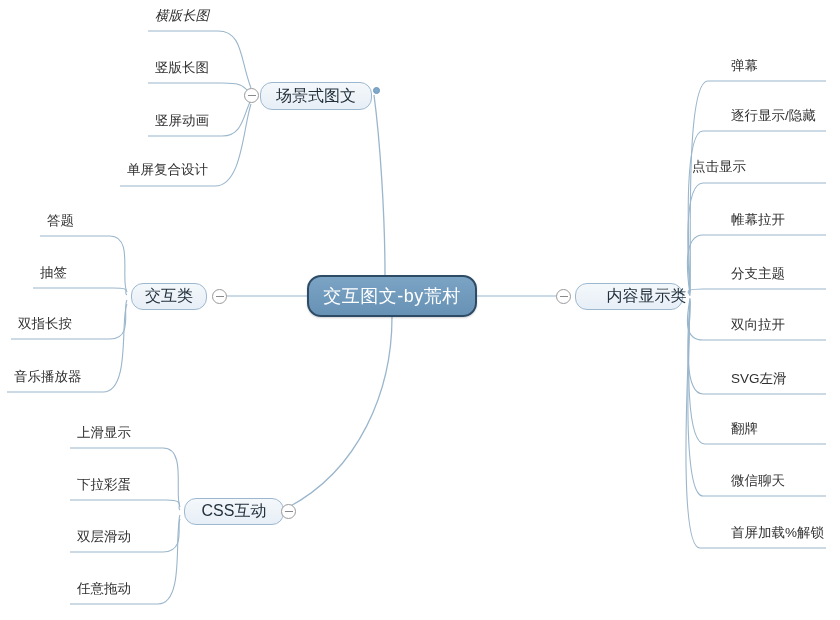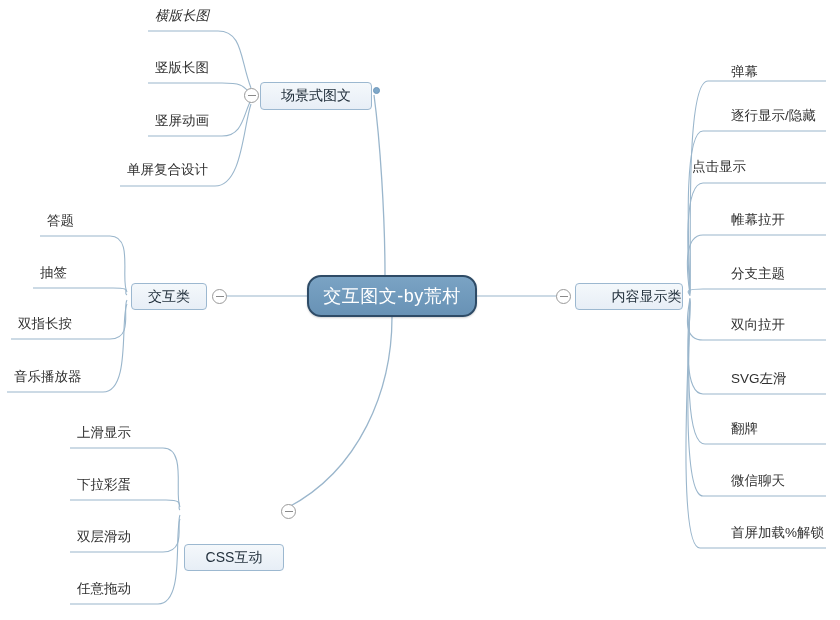--- a/index.html
+++ b/index.html
@@ -29,23 +29,23 @@
     box-shadow:0 1px 2px rgba(0,0,0,.18);
   }
 
   
   .branch-node{
     position:absolute;
     box-sizing:border-box;
     background:#eef3f8;
     background:linear-gradient(180deg,#f4f8fb 0%,#e7eef6 100%);
     border:1px solid #9cb8d0;
-    border-radius:4px;
+    border-radius:12px;
     color:#23313d;
-    font-size:14px;
+    font-size:16px;
     display:flex;align-items:center;justify-content:center;
     white-space:nowrap;
   }
 
   
   .leaf-node{
     position:absolute;
     color:#303030;
     font-size:13.5px;
     white-space:nowrap;
@@ -122,21 +122,21 @@
       <path d="M826,548 L700,548 C676,548 690,335 690,302"></path>
     </g>
   </svg>
 
   <div class="root-node" style="left:307px;top:275px;width:170px;height:42px;">交互图文-by荒村</div>
 
   <div class="branch-node" style="left:260px;top:82px;width:112px;height:28px;">场景式图文</div>
 
   <div class="branch-node" style="left:131px;top:283px;width:76px;height:27px;">交互类</div>
 
-  <div class="branch-node" style="left:184px;top:498px;width:100px;height:27px;margin-top:46px;">CSS互动</div>
+  <div class="branch-node" style="left:184px;top:498px;width:100px;height:27px;">CSS互动</div>
 
   <div class="branch-node" style="left:575px;top:283px;width:108px;height:27px;padding-left:35px;">内容显示类</div>
 
   <div class="toggle" style="left:244px;top:88px;"></div>
   <div class="toggle" style="left:212px;top:289px;"></div>
   <div class="toggle" style="left:281px;top:504px;"></div>
   <div class="toggle" style="left:556px;top:289px;"></div>
 
   <div class="dot" style="left:373px;top:87px;"></div>
 
@@ -148,21 +148,21 @@
   <div class="leaf-node" style="left:47px;top:213px;">答题</div>
   <div class="leaf-node" style="left:40px;top:265px;">抽签</div>
   <div class="leaf-node" style="left:18px;top:316px;">双指长按</div>
   <div class="leaf-node" style="left:14px;top:369px;">音乐播放器</div>
 
   <div class="leaf-node" style="left:77px;top:425px;">上滑显示</div>
   <div class="leaf-node" style="left:77px;top:477px;text-align:right;">下拉彩蛋</div>
   <div class="leaf-node" style="left:77px;top:529px;">双层滑动</div>
   <div class="leaf-node" style="left:77px;top:581px;">任意拖动</div>
 
-  <div class="leaf-node" style="left:731px;top:64px;">弹幕</div>
+  <div class="leaf-node" style="left:731px;top:58px;">弹幕</div>
   <div class="leaf-node" style="left:731px;top:108px;">逐行显示/隐藏</div>
   <div class="leaf-node" style="left:692px;top:160px;font-family:Liberation Mono, monospace;">点击显示</div>
   <div class="leaf-node" style="left:731px;top:212px;">帷幕拉开</div>
   <div class="leaf-node" style="left:731px;top:266px;">分支主题</div>
   <div class="leaf-node" style="left:731px;top:317px;">双向拉开</div>
   <div class="leaf-node" style="left:731px;top:371px;">SVG左滑</div>
   <div class="leaf-node" style="left:731px;top:421px;">翻牌</div>
   <div class="leaf-node" style="left:731px;top:473px;">微信聊天</div>
   <div class="leaf-node" style="left:731px;top:525px;">首屏加载%解锁</div>
 

